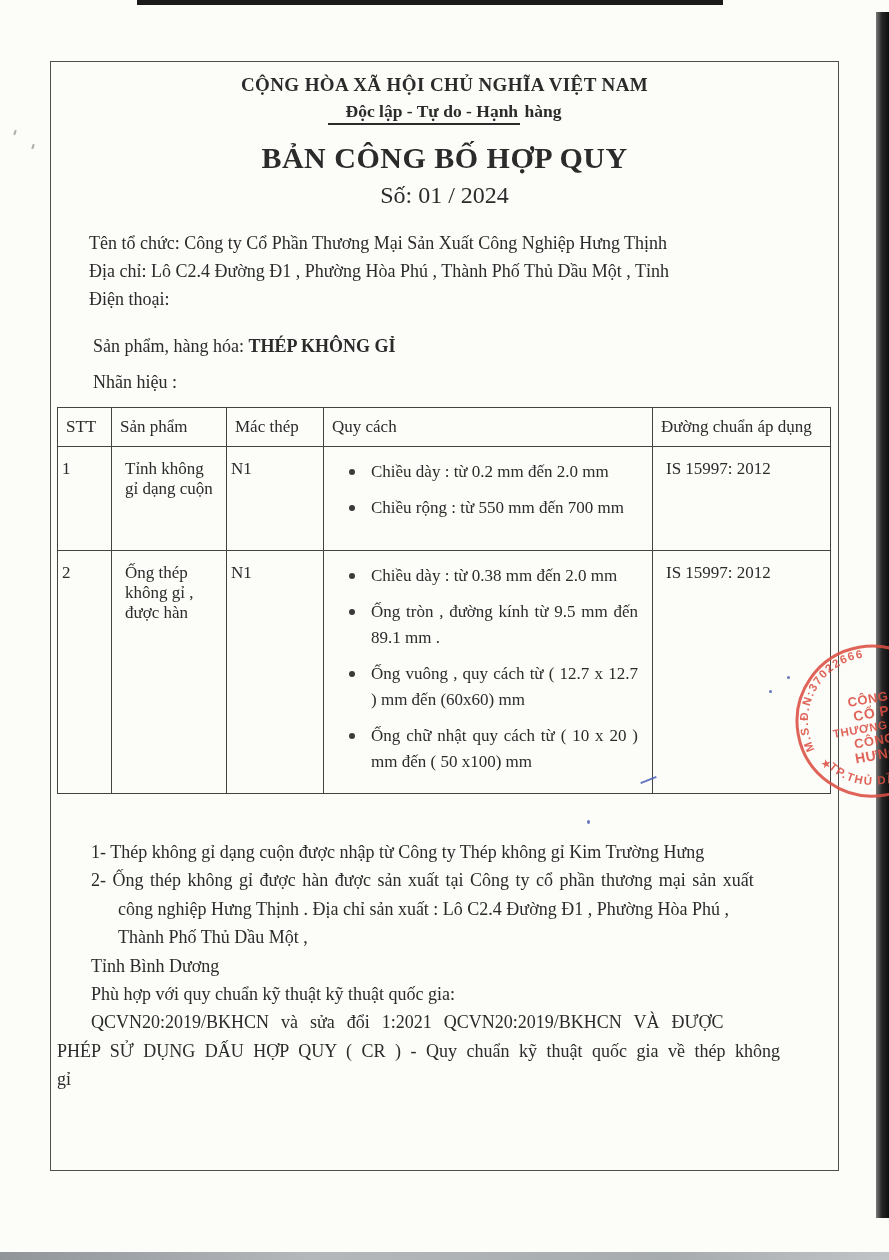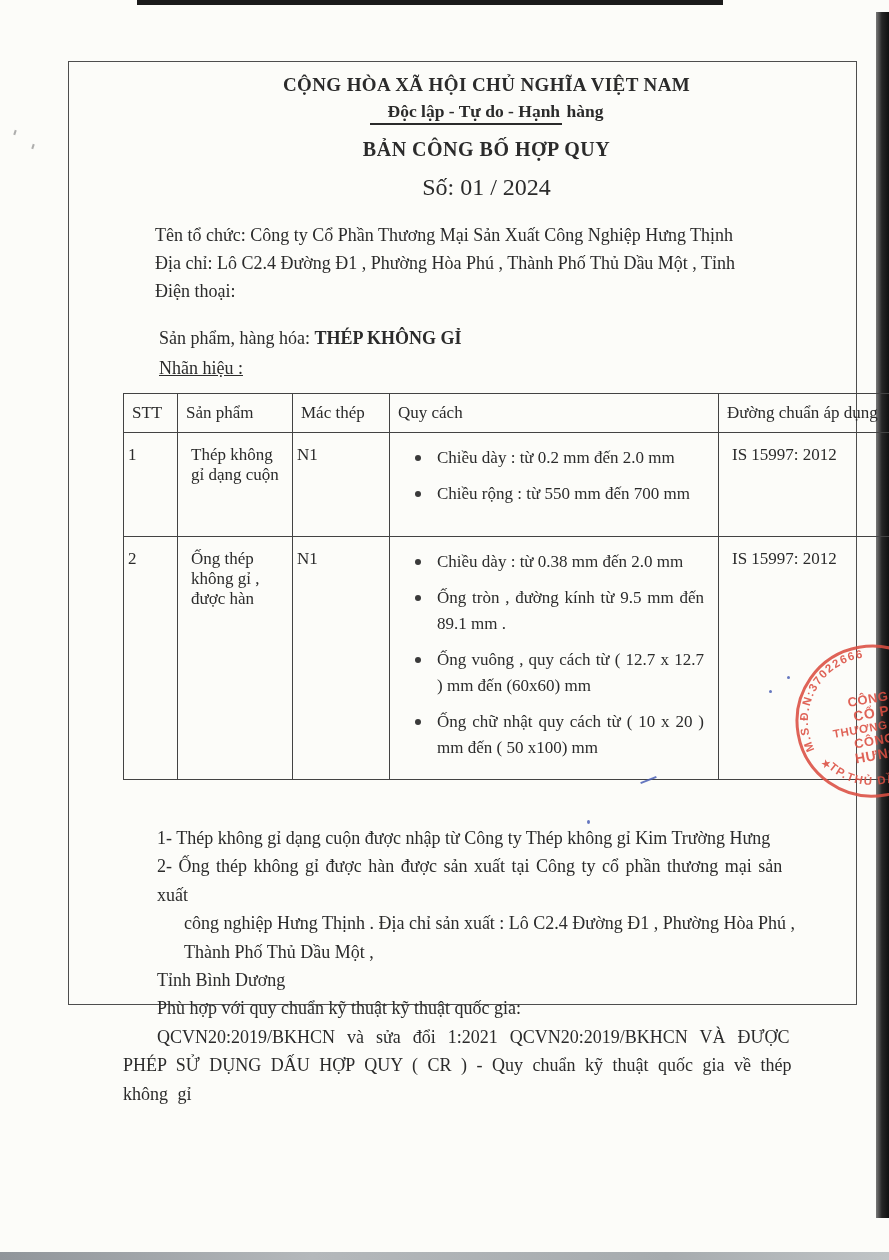--- a/index.html
+++ b/index.html
@@ -12,36 +12,36 @@
   
   .edge-top{position:absolute;left:137px;top:0;width:586px;height:5px;background:#1b1b1b;}
   .edge-right{position:absolute;left:876px;top:12px;width:13px;height:1206px;
     background:linear-gradient(to right,#7a7a7a,#262626 45%,#101010);}
   .edge-bottom{position:absolute;left:0;top:1252px;width:889px;height:8px;
     background:linear-gradient(to right,#90959a,#b4b8bb 35%,#a6abae 75%,#c0c4c6);}
   .speck{position:absolute;background:#9a9a9a;width:2px;height:5px;transform:rotate(18deg);opacity:.8;}
 
   
   .page-frame{
-    position:absolute;left:68px;top:61px;width:789px;height:944px;
-    border:1px solid #4e4e4e;box-sizing:border-box;background:transparent;padding-left:48px;
+    position:absolute;left:50px;top:61px;width:789px;height:1110px;
+    border:1px solid #4e4e4e;box-sizing:border-box;background:transparent;
   }
   .nh1{margin:10px 0 0 0;text-align:center;font-size:19px;font-weight:bold;
        letter-spacing:.4px;line-height:25px;}
   .nh2{margin:3px 0 0 0;text-align:center;font-size:17.5px;font-weight:bold;line-height:23px;}
   .nh2 .u{border-bottom:2px solid #2b2b2b;padding:0 2px 2px 18px;}
-  .doc-title{margin:12px 0 0 0;text-align:center;font-size:20px;font-weight:bold;
+  .doc-title{margin:20px 0 0 0;text-align:center;font-size:30px;font-weight:bold;
        letter-spacing:.5px;line-height:29px;}
   .doc-no{margin:11px 0 0 0;text-align:center;font-size:24px;line-height:24px;}
 
   .intro{margin:22px 55px 0 38px;font-size:18px;line-height:28px;}
   .intro p{margin:0;}
   .intro .ind{margin-left:4px;}
   .intro .gap{margin-top:19px;}
-  .intro .g2{margin-top:2px;text-decoration:underline;}
+  .intro .g2{margin-top:8px;}
   .intro b{font-weight:bold;}
 
   
   table.spec{border-collapse:collapse;margin:11px 0 0 6px;table-layout:fixed;width:773px;
     font-size:17px;}
   table.spec th,table.spec td{border:1px solid #434343;vertical-align:top;
     font-weight:normal;text-align:left;}
   table.spec th{height:34px;vertical-align:middle;padding:2px 8px;}
   th.c,td.c{text-align:center;}
   td.padn{padding:12px 4px 8px 4px;}
@@ -116,21 +116,21 @@
       <tbody>
           <tr>
         <th class="c">STT</th>
         <th>Sản phẩm</th>
         <th>Mác thép</th>
         <th>Quy cách</th>
         <th>Đường chuẩn áp dụng</th>
       </tr>
       <tr class="r1">
         <td class="c padn">1</td>
-        <td class="prod">Thép không gỉ dạng cuộn</td>
+        <td class="prod">Tỉnh không gỉ dạng cuộn</td>
         <td class="c padn">N1</td>
         <td class="specs-cell">
           <ul class="specs">
             <li>Chiều dày : từ 0.2 mm đến 2.0 mm</li>
             <li>Chiều rộng : từ 550 mm đến 700 mm</li>
           </ul>
         </td>
         <td class="std">IS 15997: 2012</td>
       </tr>
       <tr class="r2">

